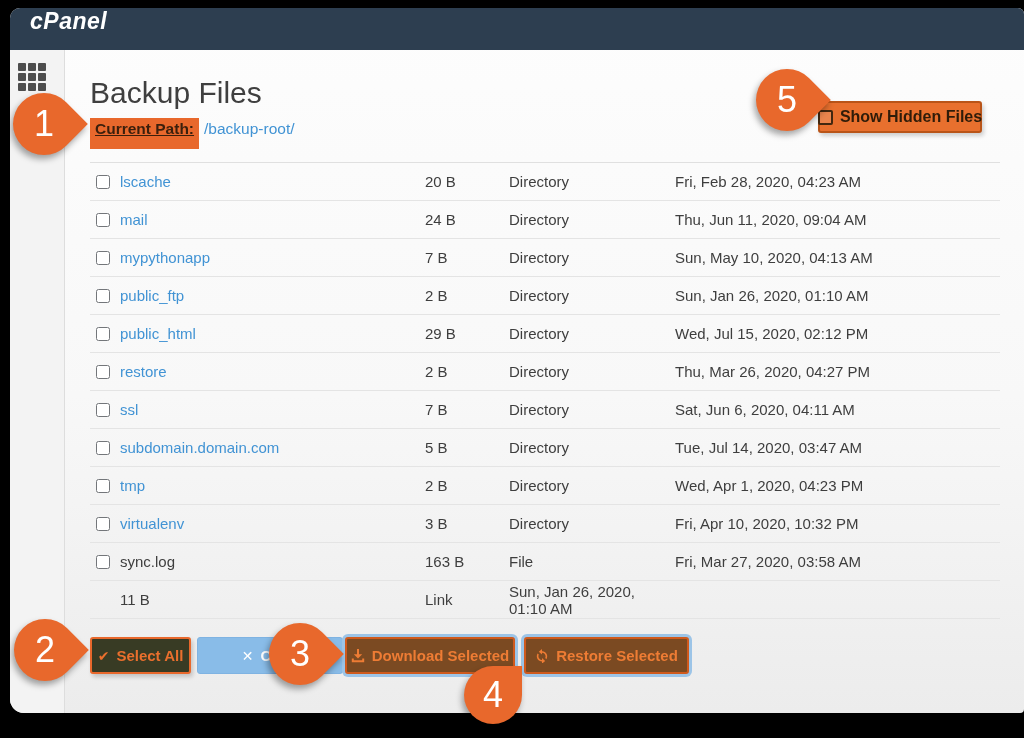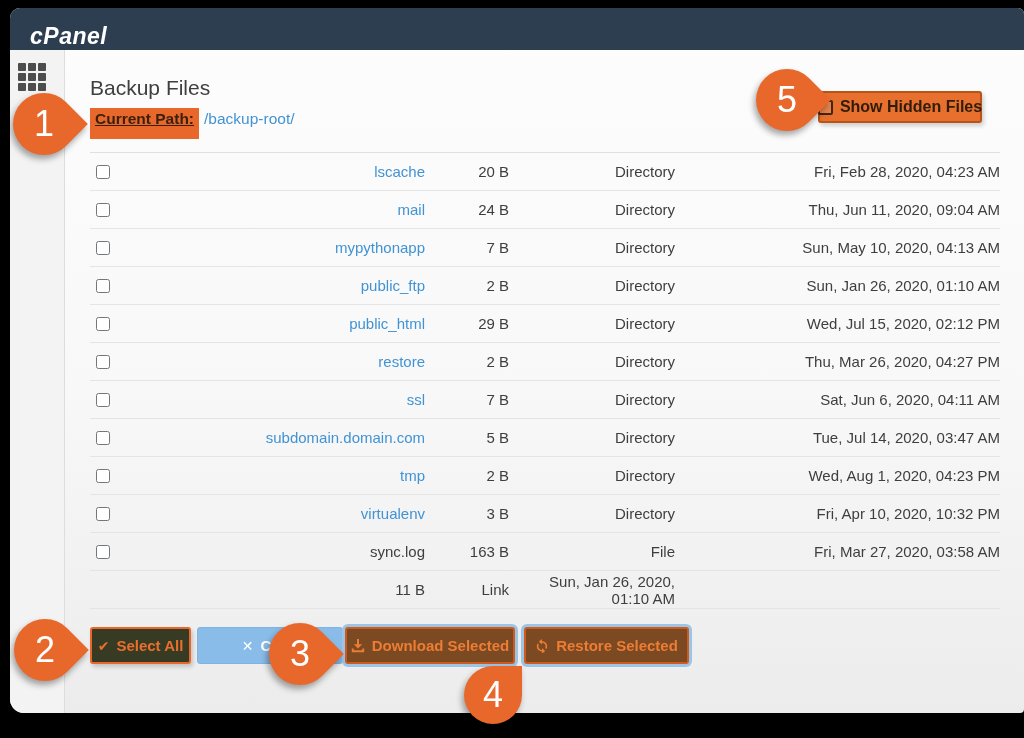--- a/index.html
+++ b/index.html
@@ -5,46 +5,46 @@
   * { margin:0; padding:0; box-sizing:border-box; }
   html,body { width:1024px; height:738px; background:#000; overflow:hidden;
               font-family:"Liberation Sans","DejaVu Sans",sans-serif; }
   .stage { position:relative; width:1024px; height:738px; background:#000; }
 
   
   .screen { position:absolute; top:8px; left:10px; right:0; bottom:25px;
             border-radius:10px 6px 4px 14px; overflow:hidden;
             background:linear-gradient(180deg,#fdfdfd 0%,#f8f8f8 55%,#ececec 100%); }
 
-  .app-header { height:42px; background:#2d3e50; display:flex; align-items:flex-end; padding:0 20px; }
+  .app-header { height:42px; background:#2d3e50; display:flex; align-items:flex-start; padding:0 20px; }
   .logo { color:#fff; font-size:23px; font-weight:800; font-style:italic; letter-spacing:.5px; }
 
   .app-body { display:flex; height:calc(100% - 42px); }
 
   .sidebar { width:55px; background:#f3f3f3; border-right:1px solid #ddd; flex:none; padding:13px 0 0 8px; }
   .grid-icon { display:grid; grid-template-columns:repeat(3,8px); grid-auto-rows:8px; gap:2px; width:28px; cursor:pointer; }
   .grid-icon span { background:#4d4d4d; border-radius:1px; }
 
   .main { position:relative; flex:1; padding:26px 24px 0 25px; }
-  h1.page-title { font-size:21px; font-weight:400; color:#3f3f3f; margin-bottom:10px; }
+  h1.page-title { font-size:30px; font-weight:400; color:#3f3f3f; margin-bottom:10px; }
 
   .path-line { font-size:15.5px; }
   .path-label { background:#e8682c; color:#3a1f0c; font-weight:600; padding:2px 5px 12px 5px;text-decoration:underline; }
   .path-link { color:#4193d4; text-decoration:none; margin-left:5px; cursor:pointer; }
 
   .show-hidden { position:absolute; top:-62px; right:18px; width:164px; height:32px;
                  background:#e8702e; border:2px solid #b95418; border-radius:3px;
                  display:flex; align-items:center; justify-content:center; gap:7px;
                  box-shadow:2px 3px 4px rgba(0,0,0,.18); cursor:pointer; }
   .shf-box { width:15px; height:15px; border:2px solid #42270f; border-radius:2px; background:rgba(255,255,255,.15); flex:none; }
   .shf-label { font-size:16px; font-weight:700; color:#2f1c09; white-space:nowrap; }
 
   .file-table { margin-top:24px; width:910px; border-top:1px solid #e0e0e0; position:relative; }
   .row { display:grid; grid-template-columns:30px 305px 84px 166px 1fr; align-items:center;
-         height:38px; border-bottom:1px solid #e4e4e4; font-size:15px; color:#3e3e3e;text-align:right; }
+         height:38px; border-bottom:1px solid #e4e4e4; font-size:15px; color:#3e3e3e; }
   .cb { width:14px; height:14px; border:1.5px solid #73767a; border-radius:2.5px; background:#fff; margin-left:6px; display:block; cursor:pointer; }
   .name-text { color:#4193d4; text-decoration:none; cursor:pointer; }
   .name-text.plain { color:#3e3e3e; cursor:default; }
   .row.no-check .cell-name { position:relative; left:-13px; }
 
   .actions { display:flex; margin-top:18px; align-items:center; }
   .btn { height:37px; border-radius:3px; font-size:15px; font-weight:600;
          display:flex; align-items:center; justify-content:center; gap:7px; cursor:pointer; }
   .btn-select-all { width:101px; background:#383b24; border:2px solid #e8682c; color:#ea6f2d; margin-right:6px;
                     box-shadow:2px 3px 4px rgba(0,0,0,.18); }
@@ -174,21 +174,21 @@
     <span class="cell-type">Directory</span>
     <span class="cell-date">Tue, Jul 14, 2020, 03:47 AM</span>
   </div>
             <div class="row">
     <span class="cell-check">
                 <span class="cb"></span>
               </span>
     <span class="cell-name"><a class="name-text">tmp</a></span>
     <span class="cell-size">2 B</span>
     <span class="cell-type">Directory</span>
-    <span class="cell-date">Wed, Aug 1, 2020, 04:23 PM</span>
+    <span class="cell-date">Wed, Apr 1, 2020, 04:23 PM</span>
   </div>
             <div class="row">
     <span class="cell-check">
                 <span class="cb"></span>
               </span>
     <span class="cell-name"><a class="name-text">virtualenv</a></span>
     <span class="cell-size">3 B</span>
     <span class="cell-type">Directory</span>
     <span class="cell-date">Fri, Apr 10, 2020, 10:32 PM</span>
   </div>

